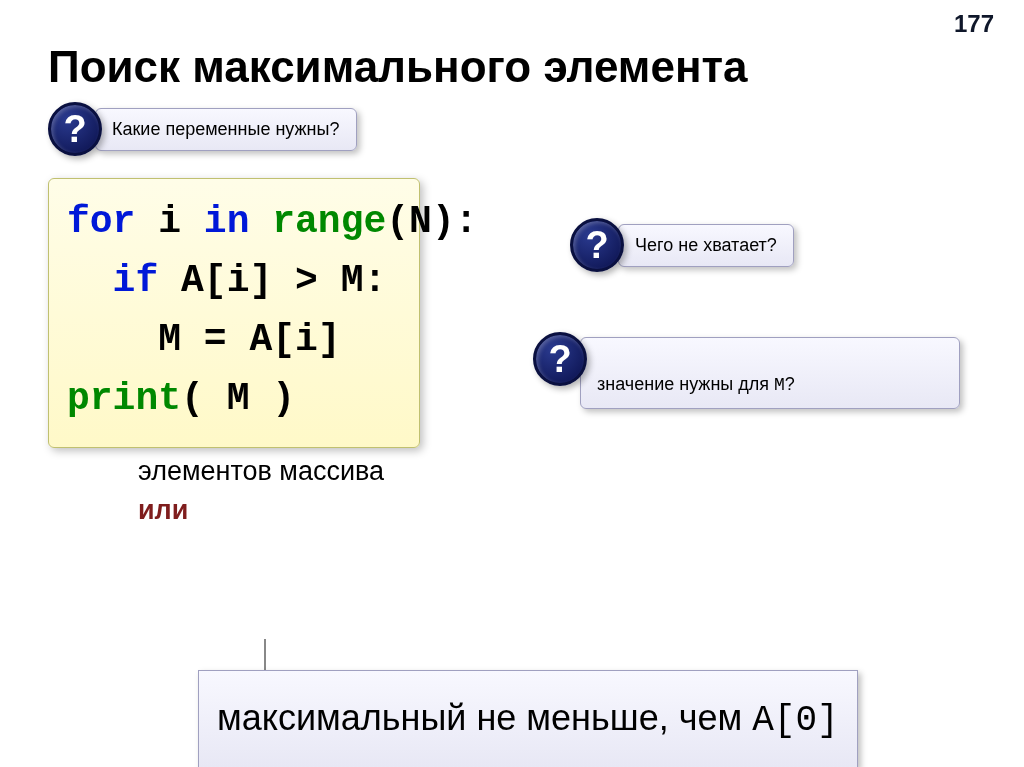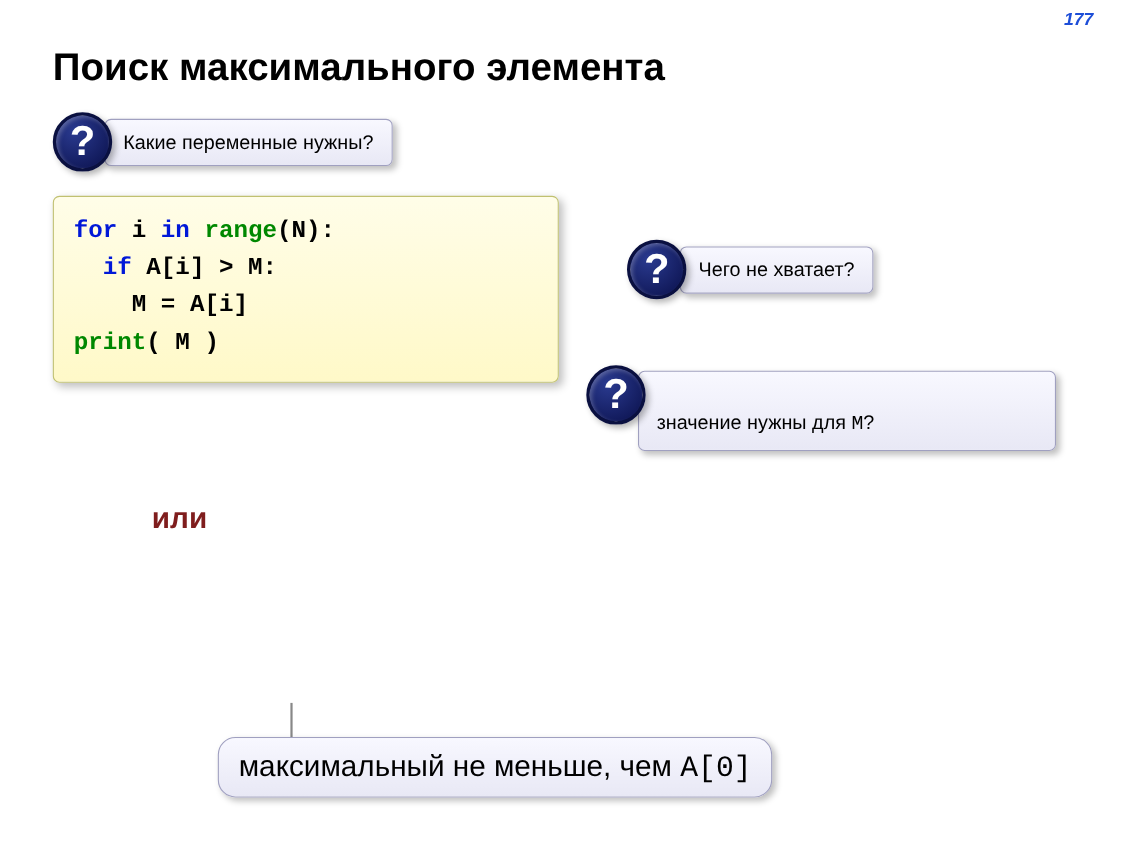--- a/index.html
+++ b/index.html
@@ -8,30 +8,29 @@
     height: 767px;
     background: #ffffff;
     font-family: Arial, Helvetica, sans-serif;
     position: relative;
     overflow: hidden;
   }
   .page-number {
     position: absolute;
     top: 10px;
     right: 30px;
-    font-size: 16px;
+    font-size: 24px;
     font-weight: bold;
-    color: #1d4ed8;
-    font-style: italic;
+    color: #0f172a;
   }
   .title {
     position: absolute;
     top: 42px;
     left: 48px;
-    font-size: 35px;
+    font-size: 44px;
     font-weight: bold;
     color: #000;
   }
 
   .callout {
     background: linear-gradient(to bottom, #f8f8ff 0%, #e8e8f5 100%);
     border: 1px solid #a0a0c0;
     border-radius: 6px;
     box-shadow: 3px 3px 6px rgba(0,0,0,0.25);
     padding: 10px 16px;
@@ -54,28 +53,28 @@
     font-size: 38px;
     font-weight: bold;
     position: absolute;
     font-family: Arial, sans-serif;
   }
 
   .codebox {
     position: absolute;
     left: 48px;
     top: 178px;
-    width: 460px;
+    width: 372px;
     background: linear-gradient(to bottom, #fffde8 0%, #fff9c8 100%);
     border: 1px solid #c0c070;
     border-radius: 6px;
     box-shadow: 3px 3px 8px rgba(0,0,0,0.25);
     padding: 14px 18px 18px 18px;
     font-family: "Courier New", Courier, monospace;
-    font-size: 22px;
+    font-size: 38px;
     font-weight: bold;
     line-height: 1.55;
     white-space: pre;
     color: #000;
   }
   .kw-blue { color: #0018d8; }
   .kw-green { color: #008800; }
 
   .notes {
     position: absolute;
@@ -86,24 +85,24 @@
     color: #000;
     line-height: 1.45;
   }
   .notes .mono { font-family: "Courier New", Courier, monospace; }
   .notes .indent { margin-left: 78px; }
   .notes .or { color: #7f1d1d; font-weight: bold; margin-left: 78px; }
 
   .bottom-callout {
     background: linear-gradient(to bottom, #f8f8ff 0%, #e8e8f5 100%);
     border: 1px solid #a0a0c0;
-    border-radius: 16px;
+    border-radius: 0;
     box-shadow: 3px 3px 6px rgba(0,0,0,0.25);
-    padding: 10px 18px;
-    font-size: 27px;
+    padding: 26px 18px;
+    font-size: 36px;
     color: #000;
     position: absolute;
     left: 198px;
     top: 670px;
   }
   .bottom-callout .mono { font-family: "Courier New", Courier, monospace; }
 
   .connector {
     position: absolute;
     width: 2px;
@@ -141,20 +140,21 @@
 <div id="callout2" class="callout">Чего не хватает?</div>
 <div id="q2" class="qmark">?</div>
 
 <div id="callout3" class="callout">
   <br>
   <span>значение нужны для </span><span class="mono">М</span><span>?</span>
 </div>
 <div id="q3" class="qmark">?</div>
 
 <div class="notes">
+  <div class="indent">элементов массива</div>
   <div class="or">или</div>
 </div>
 
 <div class="connector"></div>
 
 <div class="bottom-callout">
   <span>максимальный не меньше, чем </span><span class="mono">A[0]</span>
 </div>
 
 </body></html>

